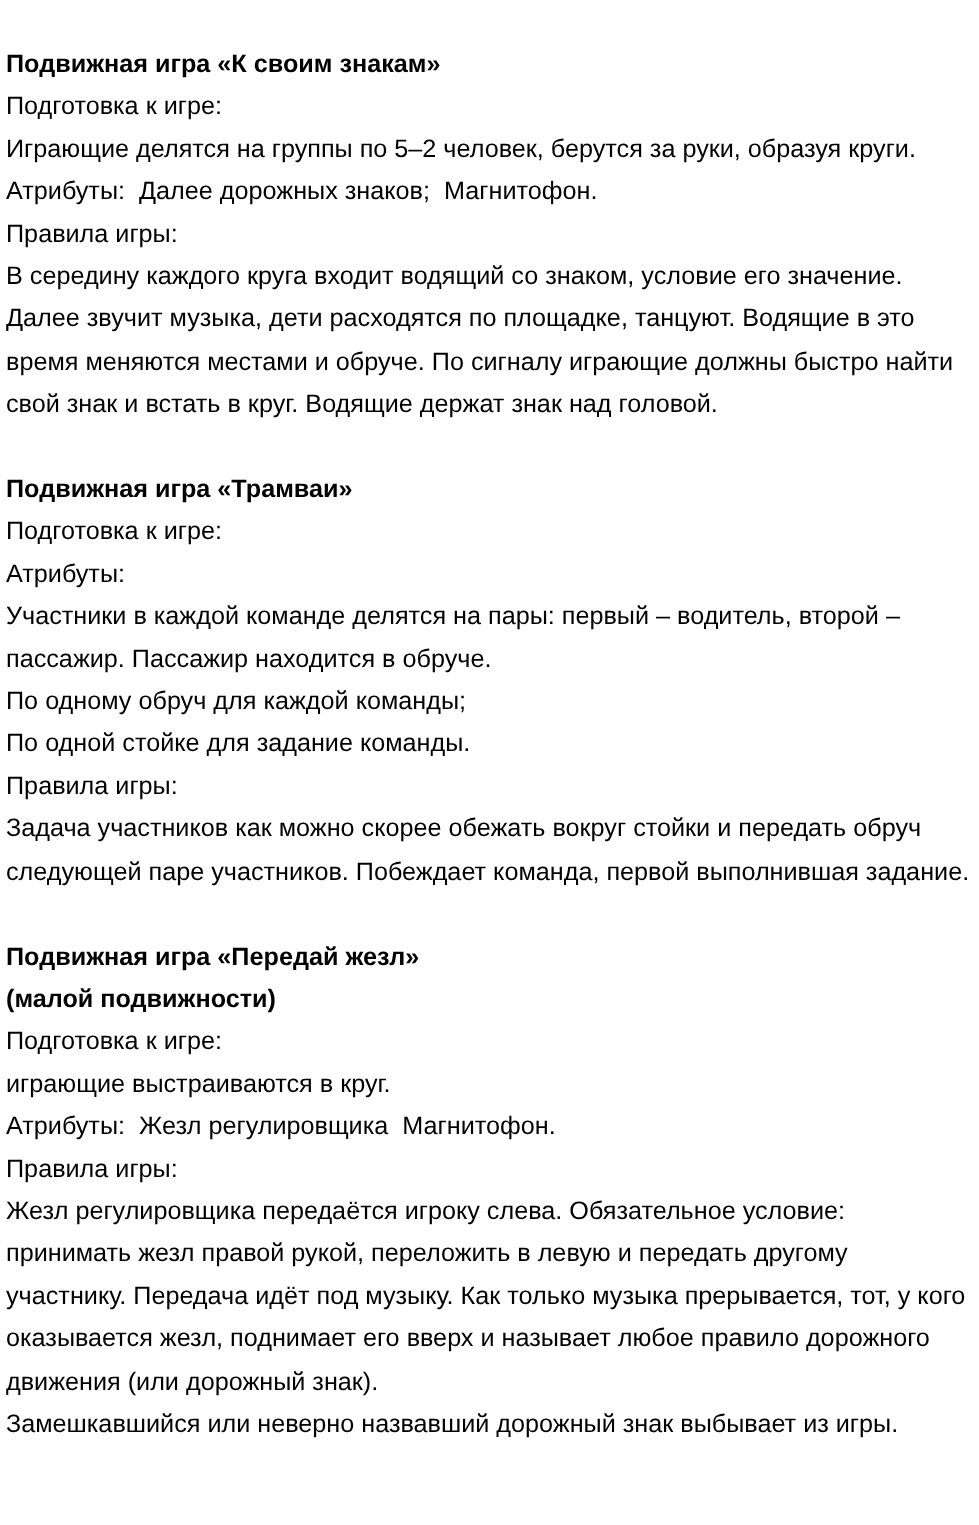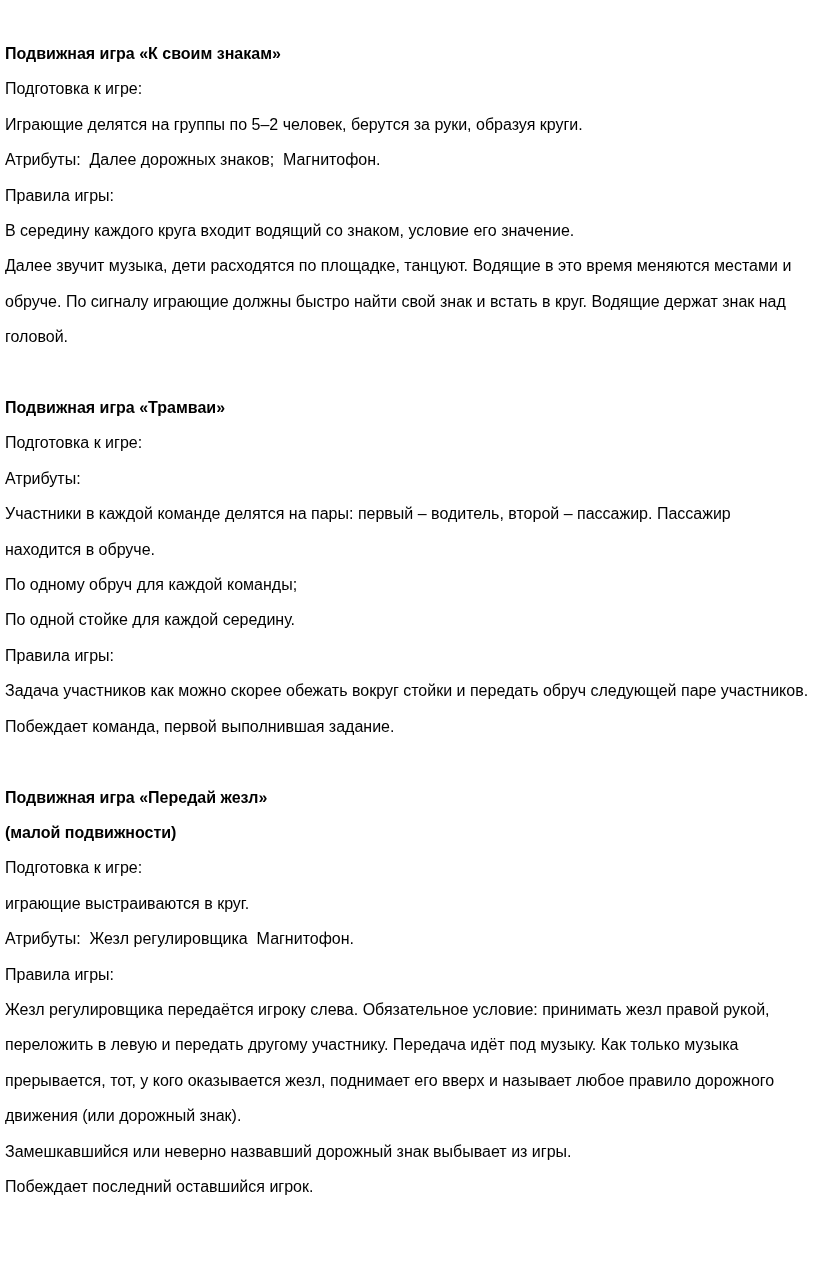--- a/index.html
+++ b/index.html
@@ -7,21 +7,21 @@
     padding: 0;
     background: #ffffff;
   }
   .page {
     width: 816px;
     min-height: 1271px;
     box-sizing: border-box;
     background: #ffffff;
     color: #000000;
     font-family: "Liberation Sans", "DejaVu Sans", sans-serif;
-    font-size: 16px;
+    font-size: 21px;
     line-height: 35.4px;
     padding: 36px 5px 24px 5px;
   }
   .para, .heading {
     margin: 0;
     white-space: pre-wrap;
     word-wrap: break-word;
   }
   .heading {
     font-weight: bold;
@@ -46,32 +46,31 @@
   </section>
 
   <div class="spacer"></div>
 
   <section>
     <p class="heading">Подвижная игра «Трамваи»</p>
     <p class="para">Подготовка к игре:</p>
     <p class="para">Атрибуты:</p>
     <p class="para">Участники в каждой команде делятся на пары: первый – водитель, второй – пассажир. Пассажир находится в обруче.</p>
     <p class="para">По одному обруч для каждой команды;</p>
-    <p class="para">По одной стойке для каждой середину.</p>
+    <p class="para">По одной стойке для задание команды.</p>
     <p class="para">Правила игры:</p>
     <p class="para">Задача участников как можно скорее обежать вокруг стойки и передать обруч следующей паре участников. Побеждает команда, первой выполнившая задание.</p>
   </section>
 
   <div class="spacer"></div>
 
   <section>
     <p class="heading">Подвижная игра «Передай жезл»</p>
     <p class="heading">(малой подвижности)</p>
     <p class="para">Подготовка к игре:</p>
     <p class="para">играющие выстраиваются в круг.</p>
     <p class="para">Атрибуты:  Жезл регулировщика  Магнитофон.</p>
     <p class="para">Правила игры:</p>
     <p class="para">Жезл регулировщика передаётся игроку слева. Обязательное условие: принимать жезл правой рукой, переложить в левую и передать другому участнику. Передача идёт под музыку. Как только музыка прерывается, тот, у кого оказывается жезл, поднимает его вверх и называет любое правило дорожного движения (или дорожный знак).</p>
     <p class="para">Замешкавшийся или неверно назвавший дорожный знак выбывает из игры.</p>
-    <p class="para">Побеждает последний оставшийся игрок.</p>
   </section>
 
 </div>
 
 </body></html>

